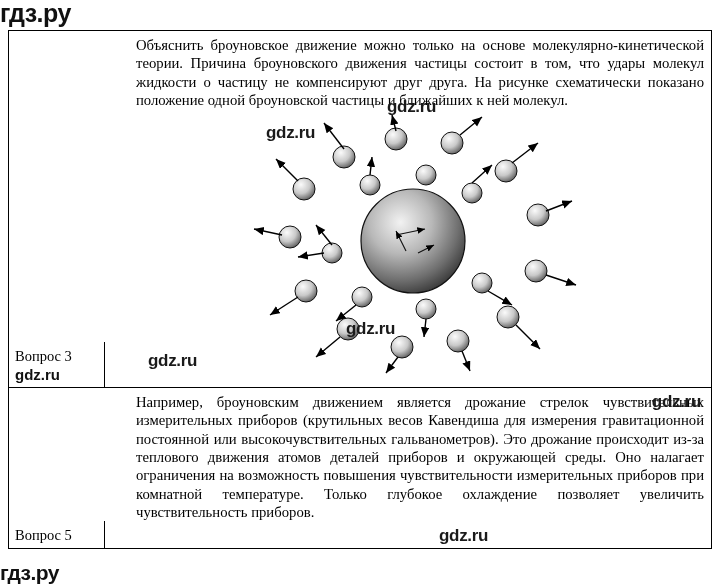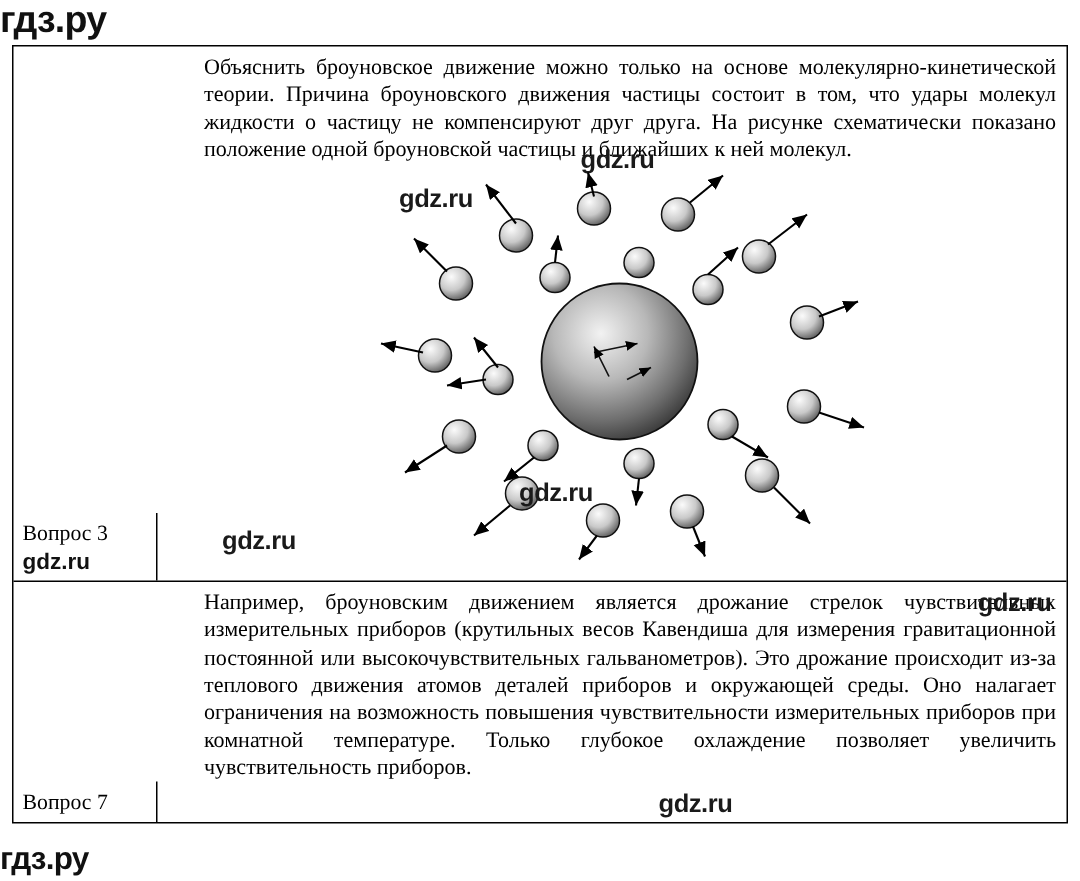--- a/index.html
+++ b/index.html
@@ -208,21 +208,21 @@
 
         <span class="wm" style="left:130px; top:10px;">gdz.ru</span>
         <span class="wm" style="left:210px; top:206px;">gdz.ru</span>
         <span class="wm" style="left:12px; top:238px;">gdz.ru</span>
       </div>
     </div>
   </div>
 
   <div class="row" id="row-q4">
     <div class="cell-label">
-      <span class="q-name">Вопрос 7</span>
+      <span class="q-name">Вопрос 5</span>
     </div>
     <div class="cell-body">
       <p class="para">Например, броуновским движением является дрожание стрелок чувствительных измерительных приборов (крутильных весов Кавендиша для измерения гравитационной постоянной или высокочувствительных гальванометров). Это дрожание происходит из-за теплового движения атомов деталей приборов и окружающей среды. Оно налагает ограничения на возможность повышения чувствительности измерительных приборов при комнатной температуре. Только глубокое охлаждение позволяет увеличить чувствительность приборов.</p>
       <span class="wm" style="right:10px; top:4px;">gdz.ru</span>
       <span class="wm" style="left:310px; top:138px;">gdz.ru</span>
     </div>
   </div>
 
 </div>
 

